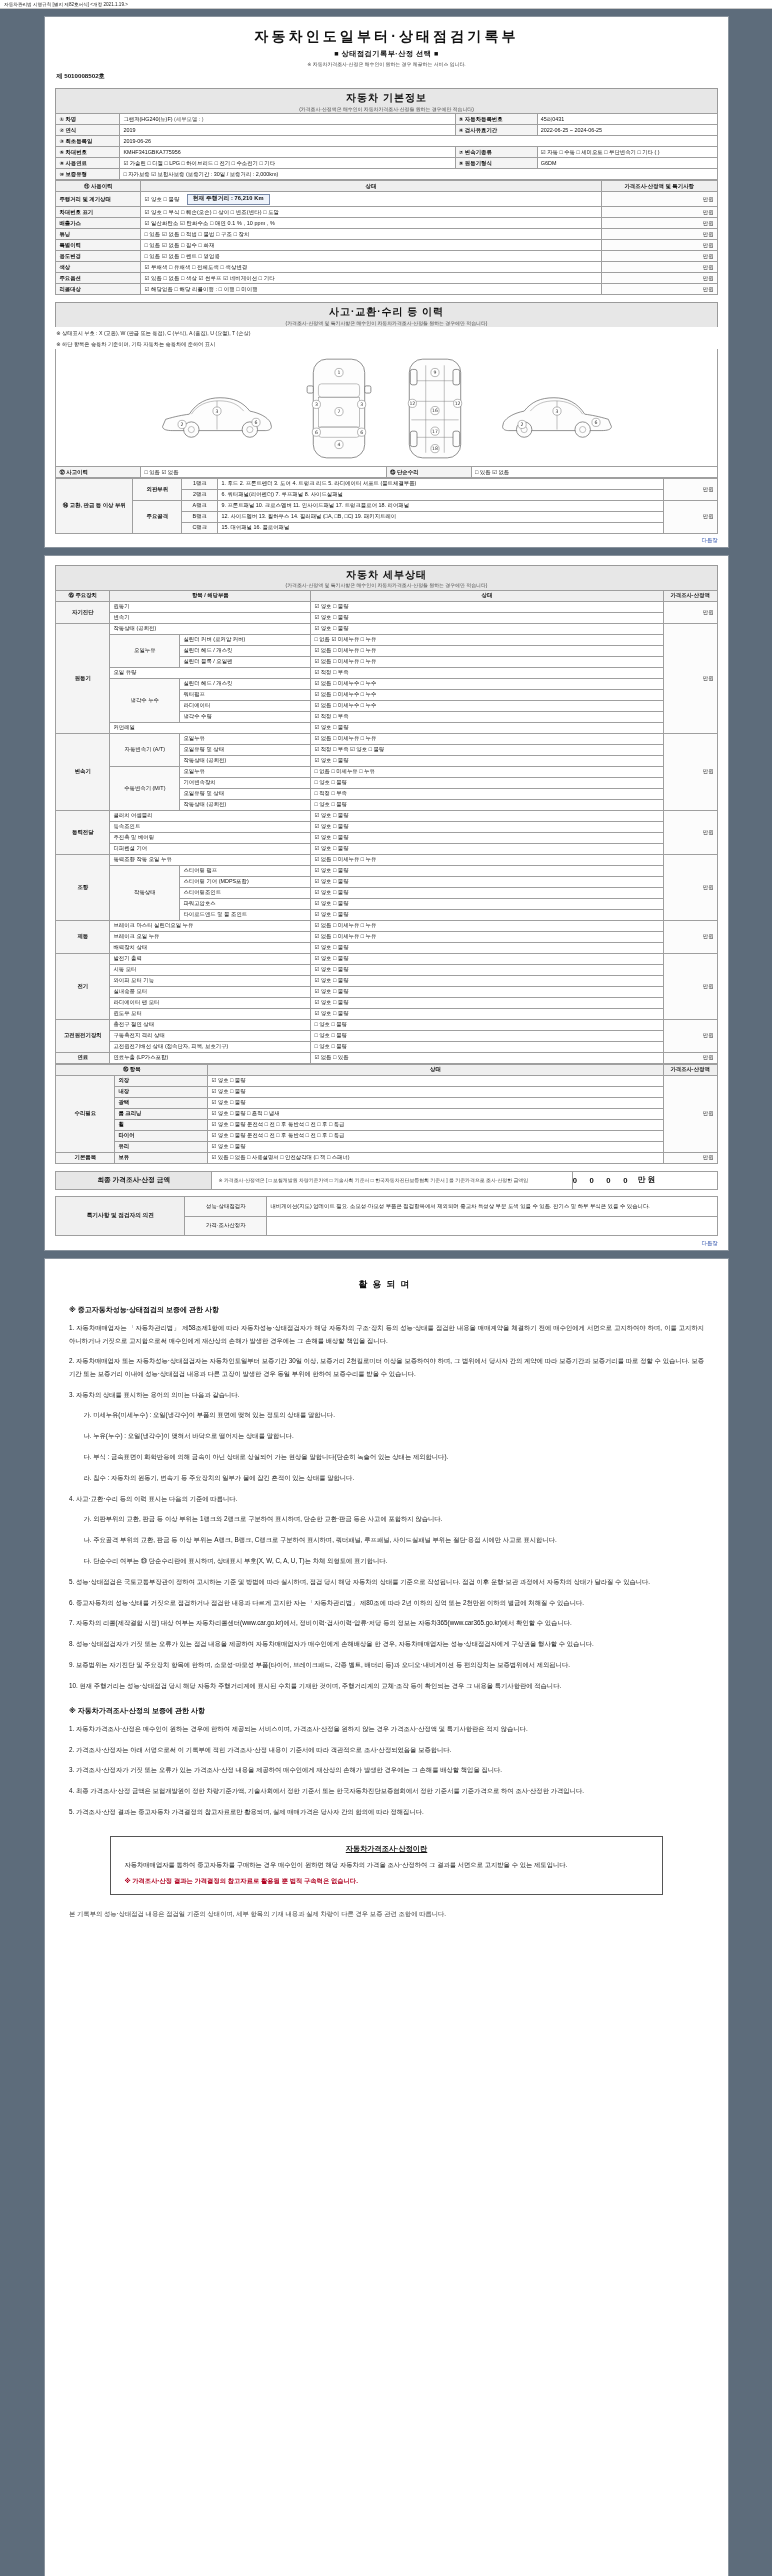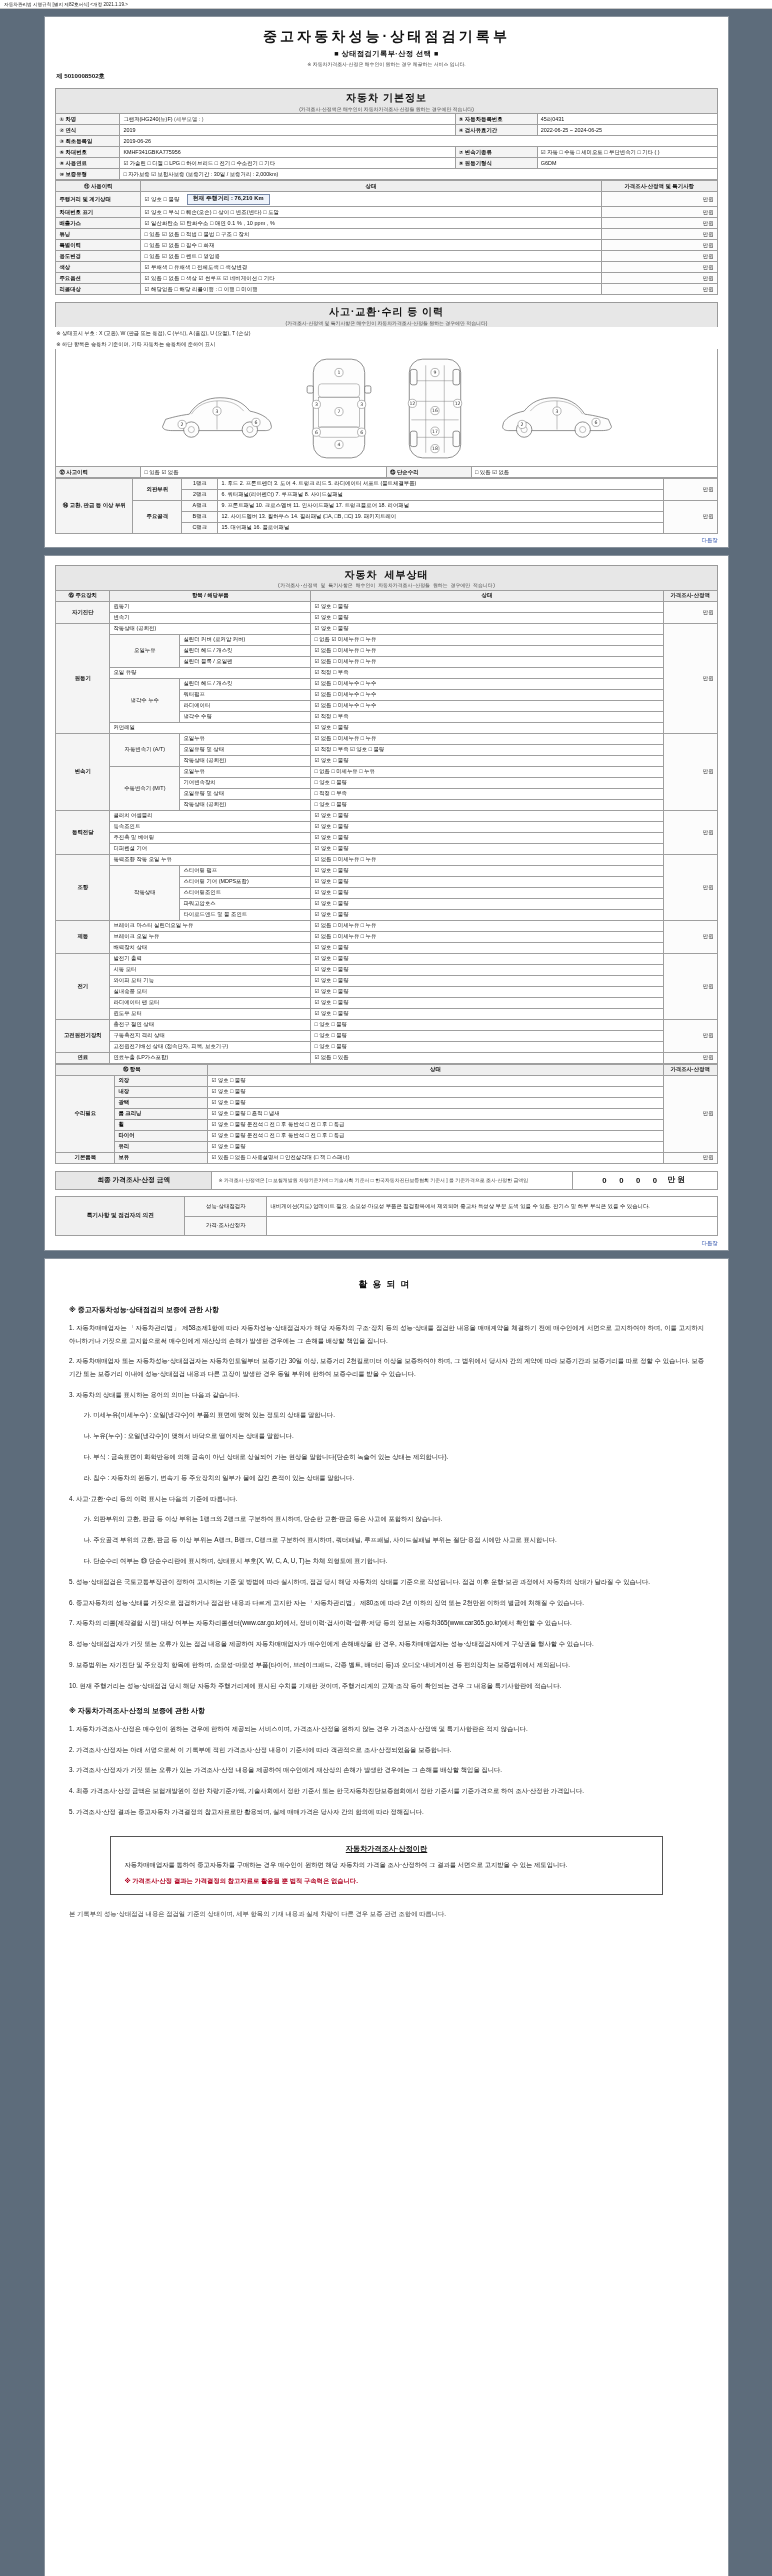--- a/index.html
+++ b/index.html
@@ -71,21 +71,21 @@
     border:0.5px solid #9f9f9f;border-top:none;padding:5.2px 0 4.1px;background:#fff;
   }
   .car-outline{stroke:#666;fill:#fdfdfd;stroke-width:1.4;}
   .car-line{stroke:#888;fill:none;stroke-width:1;}
   .diag-num-circle{fill:#ffffff;stroke:#777;stroke-width:1;}
   .diag-num-text{font-size:9px;text-anchor:middle;fill:#333;font-family:"DejaVu Sans",sans-serif;}
   
   .final-price{display:flex;border:0.5px solid #9f9f9f;margin-top:7.2px;align-items:stretch;}
   .fp-label{width:155px;background:#e7e7e7;font-weight:bold;font-size:6.7px;display:flex;align-items:center;justify-content:center;border-right:0.5px solid #9f9f9f;padding:4.1px 0;}
   .fp-note{flex:1;font-size:4.9px;color:#333;display:flex;align-items:center;padding:2.1px 6.2px;border-right:0.5px solid #9f9f9f;}
-  .fp-amount{width:144px;display:flex;align-items:center;justify-content:center;font-size:7.7px;font-weight:bold;letter-spacing:2.1px;}
+  .fp-amount{width:144px;display:flex;align-items:center;justify-content:flex-start;font-size:7.7px;font-weight:bold;letter-spacing:2.1px;}
   .fp-digits{letter-spacing:5.2px;margin-right:5.2px;}
   .rm-head{background:#f0f0f0;font-weight:bold;text-align:center;font-size:5.7px;}
   .rm-who{background:#f7f7f7;text-align:center;font-size:5.4px;}
   .rm-text{font-size:5.4px;line-height:1.6;height:15.5px;}
   
   .panel-notices{min-height:1381px;padding:17.5px 24px 20.6px;}
   .n-title{text-align:center;font-size:8.8px;font-weight:bold;letter-spacing:5.2px;margin:3.1px 0 13.4px;}
   .n-heading{font-size:7px;font-weight:bold;margin:13.4px 0 7.2px;}
   .n-item{font-size:6.3px;line-height:2.0;margin:0 0 8.2px;text-align:justify;}
   .n-ind1{padding-left:14.4px;}
@@ -97,21 +97,21 @@
 </style>
 </head>
 <body>
 
 <div class="top-strip">
   <span>자동차관리법 시행규칙 [별지 제82호서식] &lt;개정 2021.1.19.&gt;</span>
 </div>
 
 <div class="panel">
   <div>
-    <div class="doc-title">중고자동차성능·상태점검기록부</div>
+    <div class="doc-title">자동차인도일부터·상태점검기록부</div>
     <div class="doc-subtitle">■ 상태점검기록부·산정 선택 ■</div>
     <div class="doc-subnote">※ 자동차가격조사·산정은 매수인이 원하는 경우 제공하는 서비스 입니다.</div>
     <div class="doc-no">제 5010008502호</div>
   </div>
 
   <div class="sec-bar">
     <div class="sec-title">자동차 기본정보</div>
     <div class="sec-note">(가격조사·산정액은 매수인이 자동차가격조사·산정을 원하는 경우에만 적습니다)</div>
   </div>
   <table>
@@ -373,21 +373,21 @@
           <td class="a-rank">C랭크</td>
           <td>15. 대쉬패널    16. 플로어패널</td>
         </tr>
       </tbody>
   </table>
 
   <div class="next-link">다음장</div>
 </div>
 
 <div class="panel">
-  <div class="sec-bar" style="margin-top:0;font-family:Liberation Mono, monospace;">
+  <div class="sec-bar" style="margin-top:0;">
     <div class="sec-title">자동차 세부상태</div>
     <div class="sec-note">(가격조사·산정액 및 특기사항은 매수인이 자동차가격조사·산정을 원하는 경우에만 적습니다)</div>
   </div>
   <table>
     <colgroup>
         <col style="width:54px">
         <col style="width:70px">
         <col style="width:131px">
         <col>
         <col style="width:54px">

